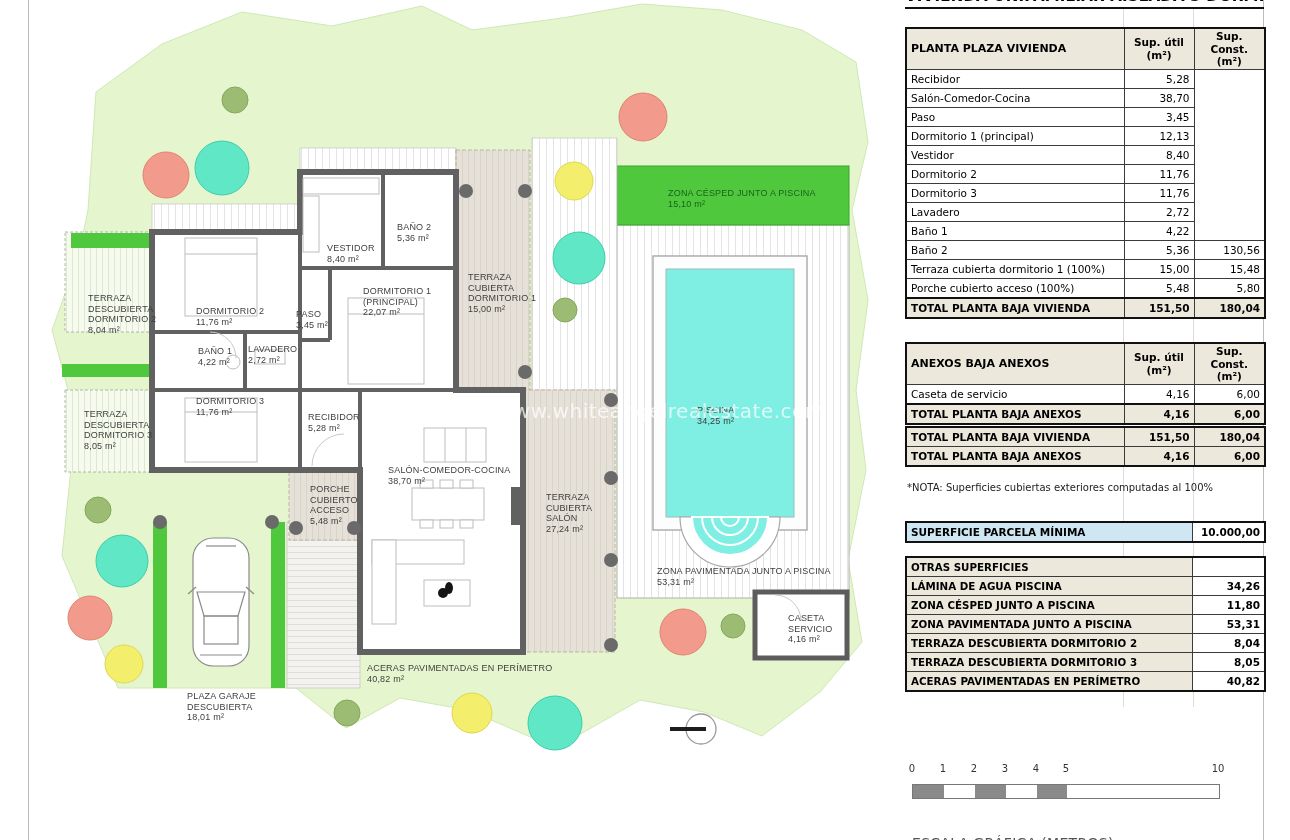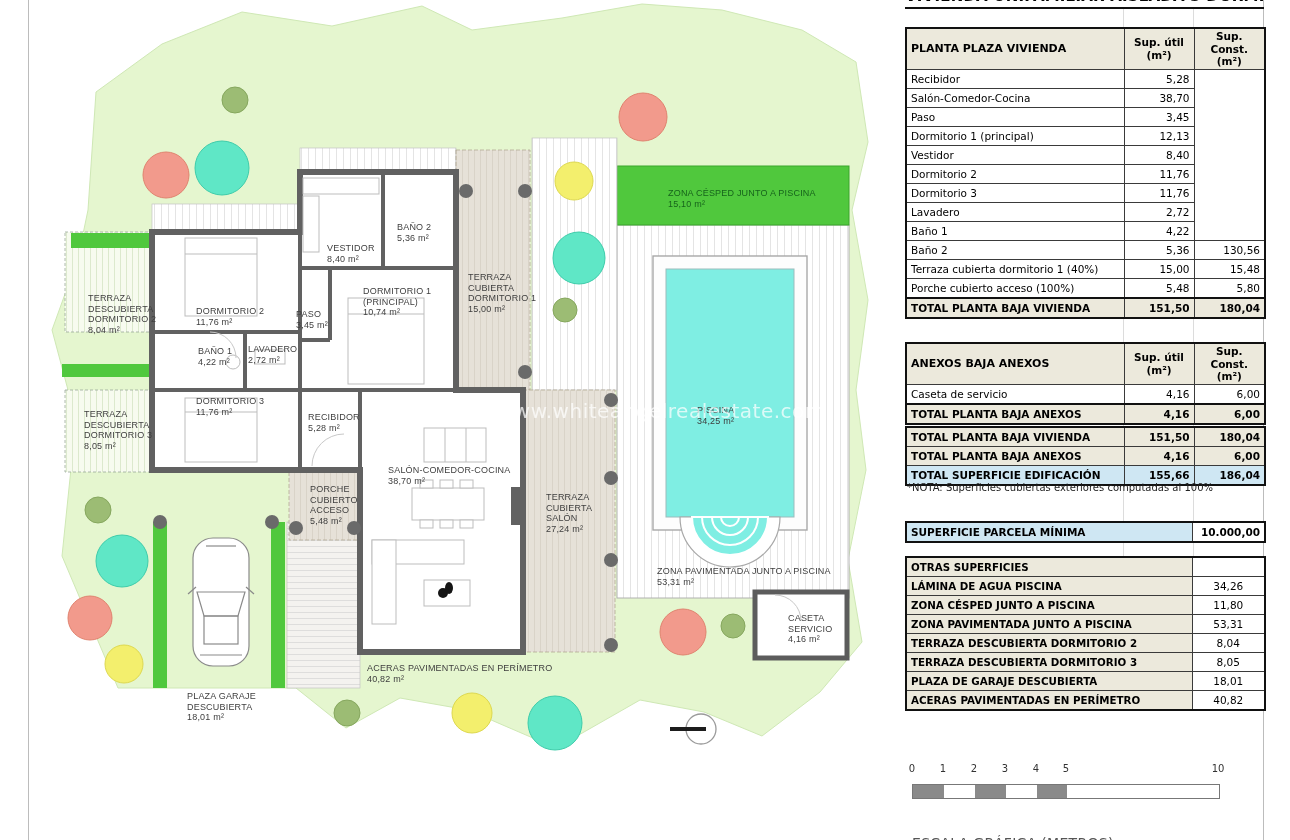--- a/index.html
+++ b/index.html
@@ -29,21 +29,21 @@
   td.name{text-align:left;}
   td.num{text-align:right;}
   tr.total td{background:#ece9dc;font-weight:bold;border-top:2px solid #111;}
   td.merged{border-top:none;border-bottom:none;}
   table.sum td{background:#ece9dc;font-weight:bold;}
   table.sum tr.hl td{background:#cfe7f3;}
   .note{position:absolute;left:2px;top:482px;font-size:10px;color:#222;}
   table.parcela td.name{background:#cfe7f3;font-weight:bold;}
   table.parcela td.num{font-weight:bold;text-align:right;}
   table.otras td.name{background:#ece9dc;font-weight:bold;font-size:10.3px;}
-  table.otras td.num{font-weight:normal;text-align:center;}
+  table.otras td.num{font-weight:bold;}
   
   .sb-num{position:absolute;top:763px;font-size:10px;color:#333;transform:translateX(-50%);}
   .sb-bar{position:absolute;left:7px;top:784px;width:306px;height:13px;border:1px solid #777;
           background:#fff;}
   .sb-seg{position:absolute;top:0;height:13px;background:#8a8a8a;}
   .sb-label{position:absolute;left:7px;top:806px;font-size:14px;color:#555;letter-spacing:.3px;margin-top:29px;}
 </style>
 </head>
 <body>
 
@@ -226,21 +226,21 @@
       <div class="nm">BAÑO 2</div>
       <div>5,36 m²</div>
     </div>
   <div class="plabel" style="left:296px;top:309px">
       <div class="nm">PASO</div>
       <div>3,45 m²</div>
     </div>
   <div class="plabel" style="left:363px;top:286px">
       <div class="nm">DORMITORIO 1
 (PRINCIPAL)</div>
-      <div>10,74 m²</div>
+      <div>22,07 m²</div>
     </div>
   <div class="plabel" style="left:468px;top:272px">
       <div class="nm">TERRAZA
 CUBIERTA
 DORMITORIO 1</div>
       <div>15,00 m²</div>
     </div>
   <div class="plabel" style="left:198px;top:346px">
       <div class="nm">BAÑO 1</div>
       <div>4,22 m²</div>
@@ -386,21 +386,21 @@
           </tr>
 
           <tr>
             <td class="name">Baño 2</td>
             <td class="num">5,36</td>
             <td class="num cconst">130,56</td>
           </tr>
 
 
           <tr>
-            <td class="name">Terraza cubierta dormitorio 1 (40%)</td>
+            <td class="name">Terraza cubierta dormitorio 1 (100%)</td>
             <td class="num">15,00</td>
             <td class="num cconst">15,48</td>
           </tr>
 
           <tr>
             <td class="name">Porche cubierto acceso (100%)</td>
             <td class="num">5,48</td>
             <td class="num cconst">5,80</td>
           </tr>
         </tbody>
@@ -458,25 +458,20 @@
             <td class="num">151,50</td>
             <td class="num">180,04</td>
           </tr>
 
           <tr>
             <td class="name">TOTAL PLANTA BAJA ANEXOS</td>
             <td class="num">4,16</td>
             <td class="num">6,00</td>
           </tr>
 
-          <tr class="hl">
-            <td class="name">TOTAL SUPERFICIE EDIFICACIÓN</td>
-            <td class="num">155,66</td>
-            <td class="num">186,04</td>
-          </tr>
         </tbody>
     </table>
     <div class="note">*NOTA: Superficies cubiertas exteriores computadas al 100%</div>
 
     <table class="t parcela" style="top:521px">
       <colgroup>
           <col style="width:286px">
           <col style="width:73px">
         </colgroup>
       <tbody>
@@ -518,24 +513,20 @@
           <tr>
             <td class="name">TERRAZA DESCUBIERTA DORMITORIO 2</td>
             <td class="num">8,04</td>
           </tr>
 
           <tr>
             <td class="name">TERRAZA DESCUBIERTA DORMITORIO 3</td>
             <td class="num">8,05</td>
           </tr>
 
-          <tr>
-            <td class="name">PLAZA DE GARAJE DESCUBIERTA</td>
-            <td class="num">18,01</td>
-          </tr>
 
           <tr>
             <td class="name">ACERAS PAVIMENTADAS EN PERÍMETRO</td>
             <td class="num">40,82</td>
           </tr>
         </tbody>
     </table>
 
     <div>
       <div class="sb-num" style="left:7px">0</div>

